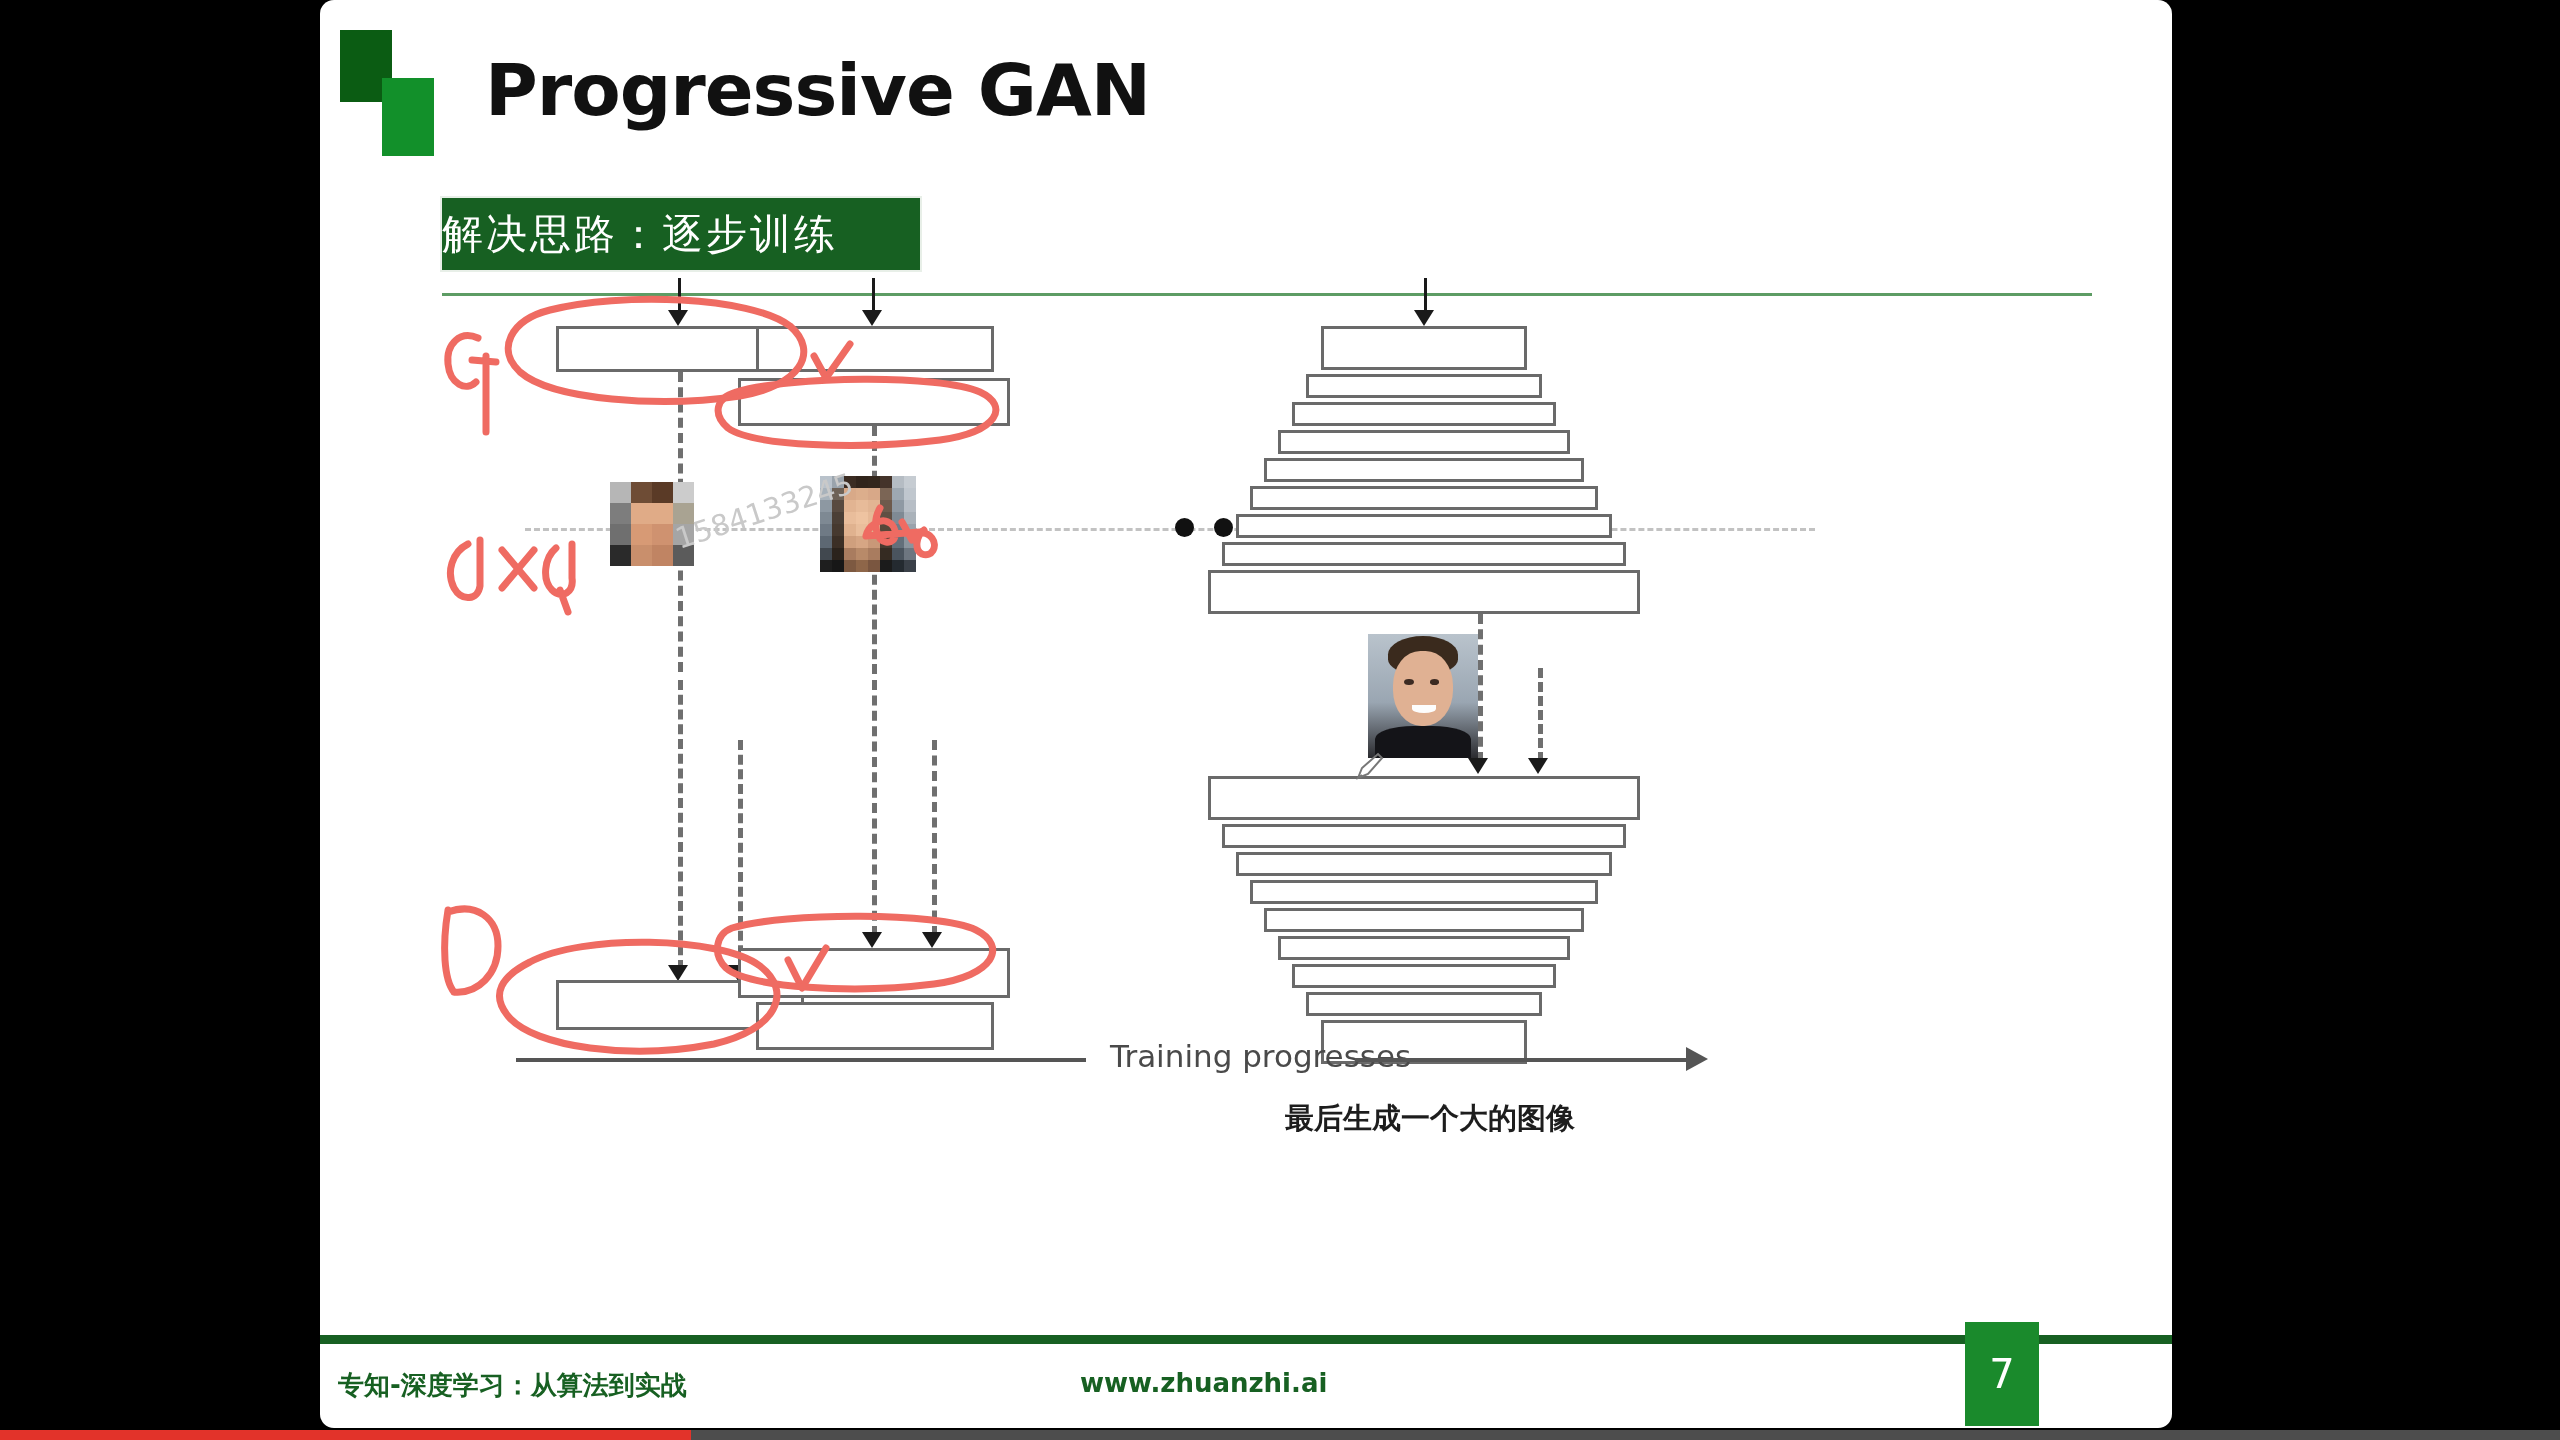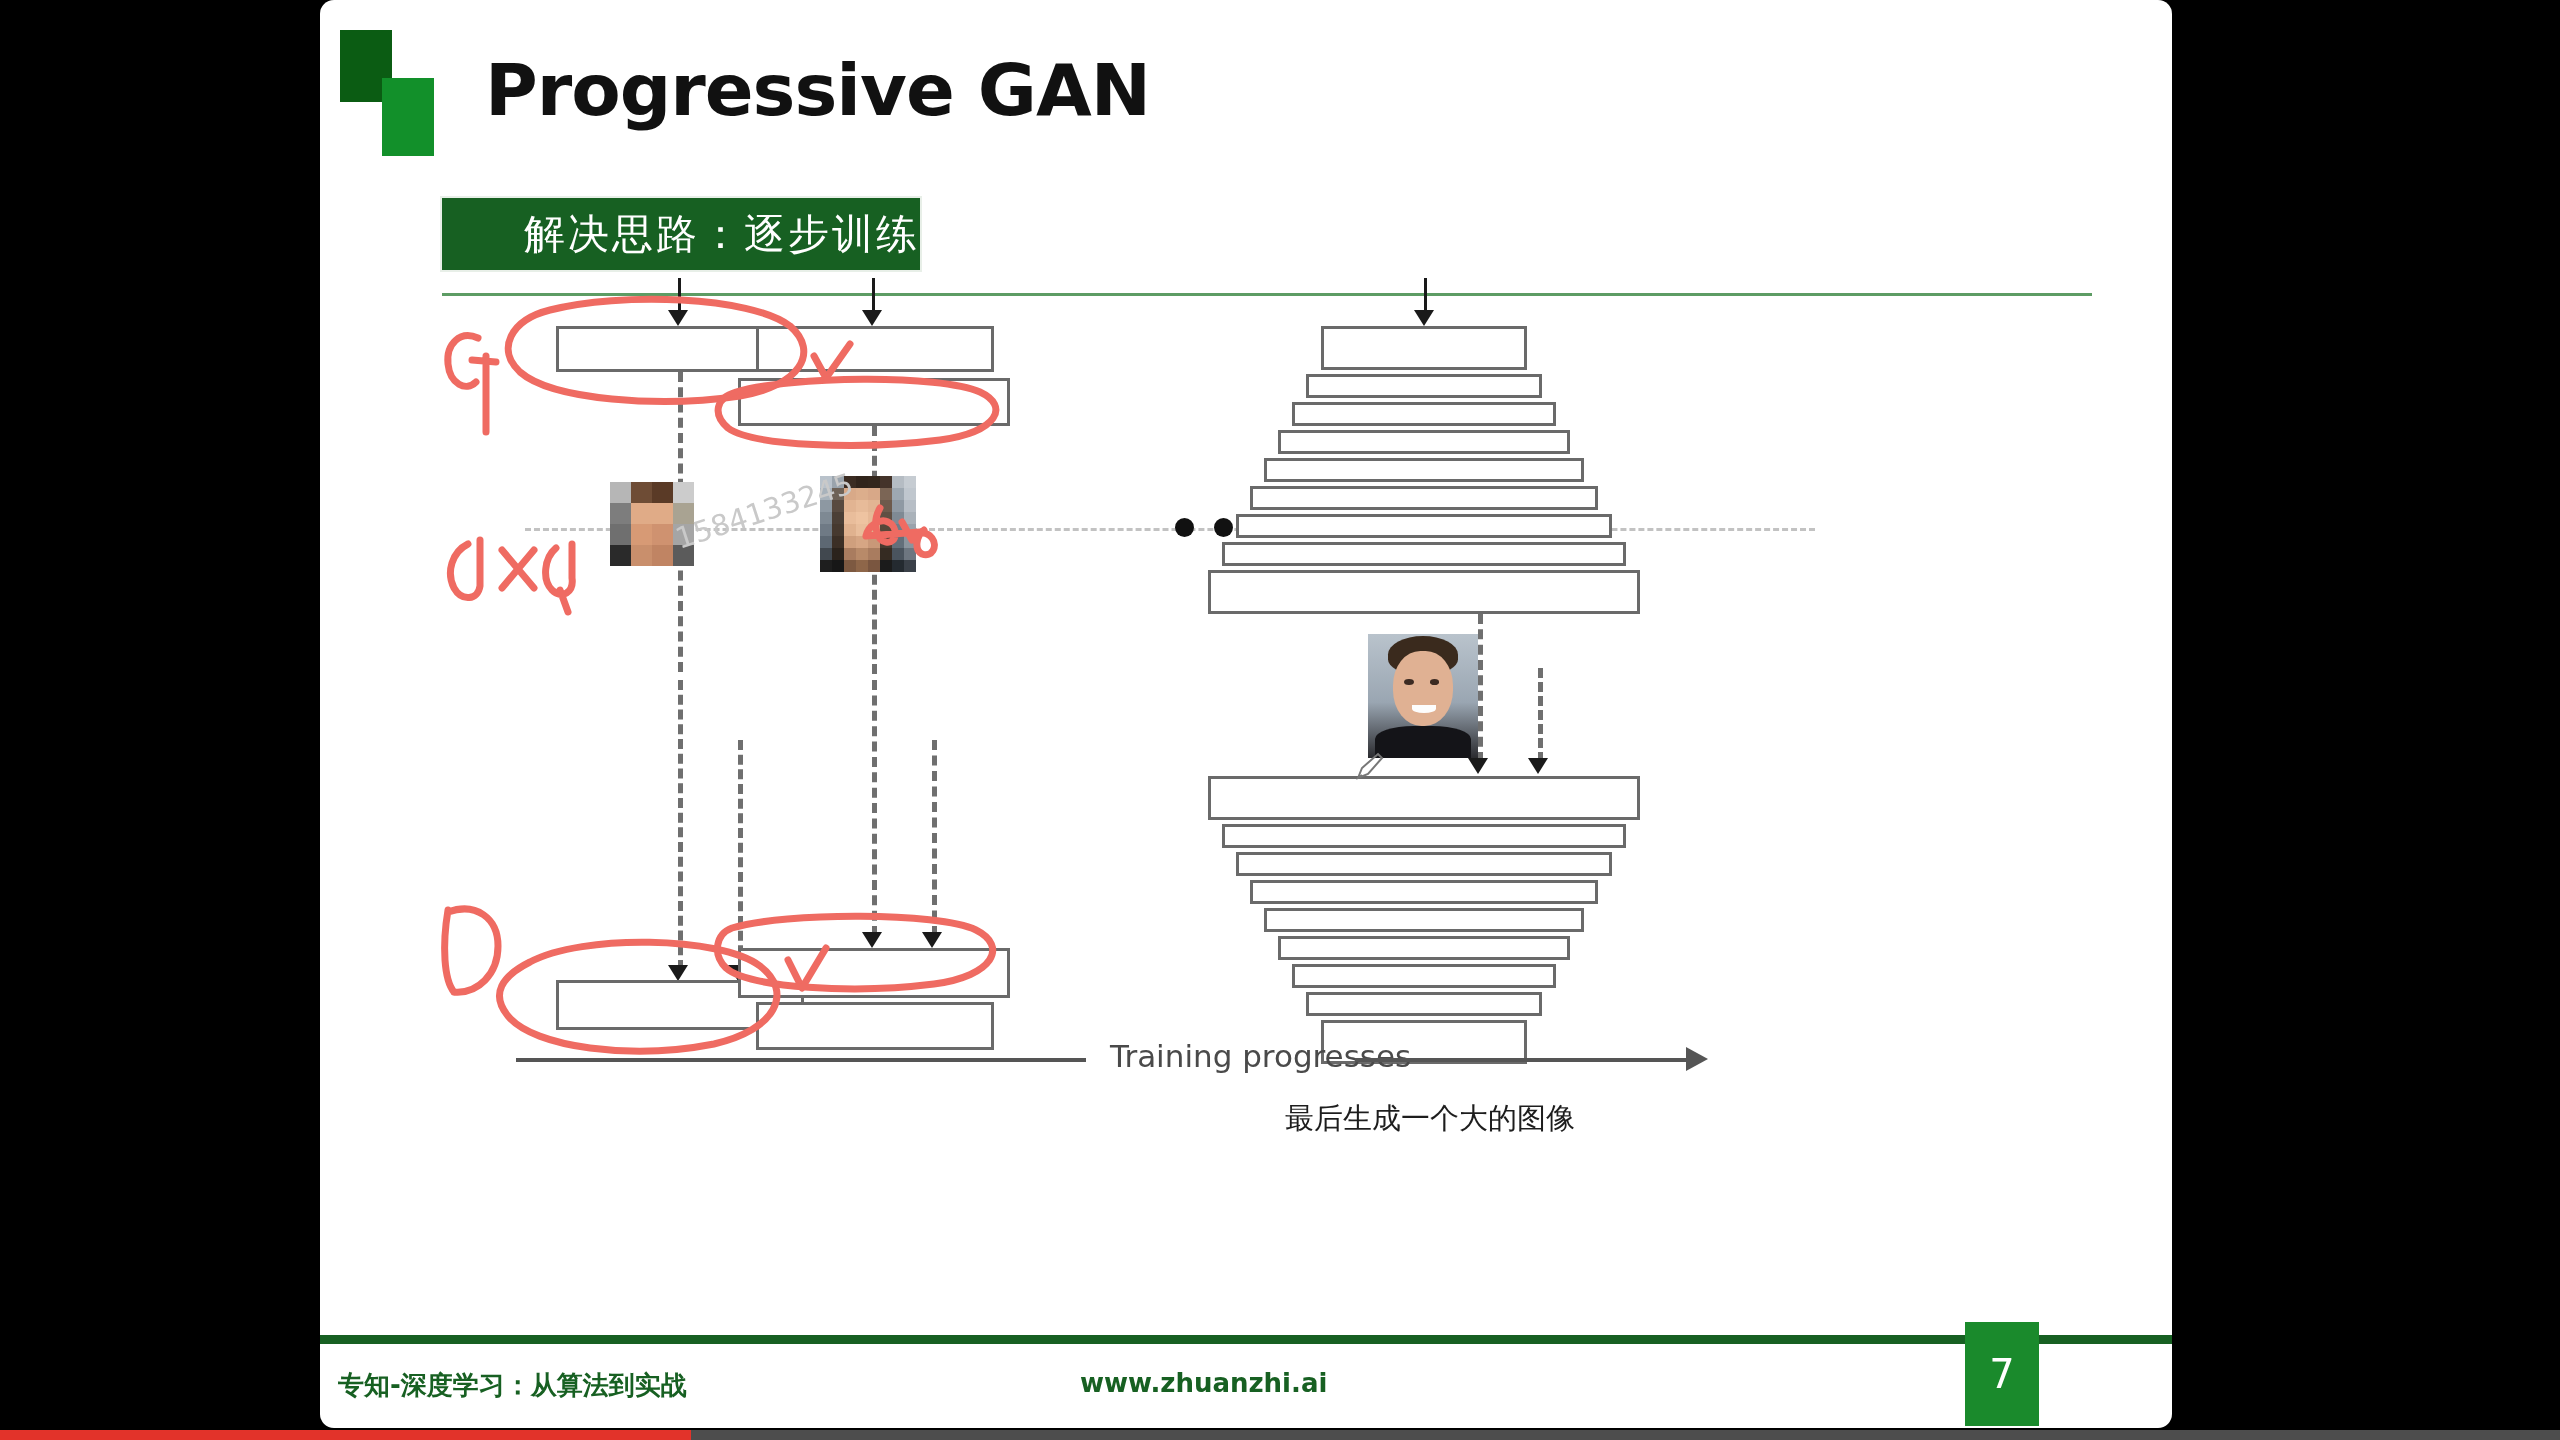--- a/index.html
+++ b/index.html
@@ -27,21 +27,21 @@
   .wm-text{font-size:56px;color:#6f6f6f;font-weight:500;
            font-family:"DejaVu Sans",sans-serif;white-space:nowrap;}
   .wm-icon{width:62px;height:60px;position:relative;}
   .wm-icon .bk{position:absolute;inset:0;border:5px solid #8a8a8a;}
   .wm-icon .fill{position:absolute;left:3px;top:3px;width:38px;height:38px;background:#8a8a8a;}
   .wm-icon .tab{position:absolute;left:16px;bottom:-9px;width:13px;height:13px;background:#8a8a8a;
                 transform:rotate(45deg);}
 
   
   .banner{position:absolute;left:122px;top:198px;width:478px;height:72px;
-          background:#176022;display:flex;align-items:center;justify-content:flex-end;
+          background:#176022;display:flex;align-items:center;justify-content:flex-start;
           box-shadow:0 0 0 2px #e8efe8;}
   .banner span{color:#fff;font-size:41px;letter-spacing:3px;
                font-family:"DejaVu Sans",sans-serif;}
   .rule{position:absolute;left:122px;top:293px;width:1650px;height:3px;background:#5d9c64;}
 
   
   #diagram{position:absolute;left:0;top:300px;width:1852px;height:900px;}
   .box{position:absolute;background:#fff;border:3px solid #6a6a6a;box-sizing:border-box;}
 
   .vdash{position:absolute;width:0;border-left:5px dashed #6f6f6f;}
@@ -288,21 +288,21 @@
       <div class="box" style="left:958px;top:636px;width:292px;height:24px;"></div>
       <div class="box" style="left:972px;top:664px;width:264px;height:24px;"></div>
       <div class="box" style="left:986px;top:692px;width:236px;height:24px;"></div>
       <div class="box" style="left:1001px;top:720px;width:206px;height:44px;"></div>
 
       <div class="axis" style="left:196px;top:758px;width:570px;"></div>
       <div class="axis-label" style="left:790px;top:738px;">Training progresses</div>
       <div class="axis" style="left:1035px;top:758px;width:333px;"></div>
       <div class="axis-head" style="left:1366px;top:747px;"></div>
 
-      <div class="caption" style="left:885px;top:800px;width:450px;">最后生成一个大的图像</div>
+      <div class="caption" style="left:885px;top:800px;width:450px;font-weight:bold;">最后生成一个大的图像</div>
 
       <div class="faintwm" style="left:352px;top:194px;">1584133245</div>
 
       <svg class="pen-cursor" style="left:1032px;top:450px;" viewBox="0 0 34 34">
         <path d="M6 28 L10 18 L26 4 L30 8 L16 24 Z" fill="none" stroke="#777" stroke-width="2"></path>
         <path d="M6 28 L10 25" stroke="#777" stroke-width="2"></path>
       </svg>
 
       <div class="ink" style="left:0;top:0;width:1852px;height:900px;">
         <svg width="1852" height="900" viewBox="0 0 1852 900">

